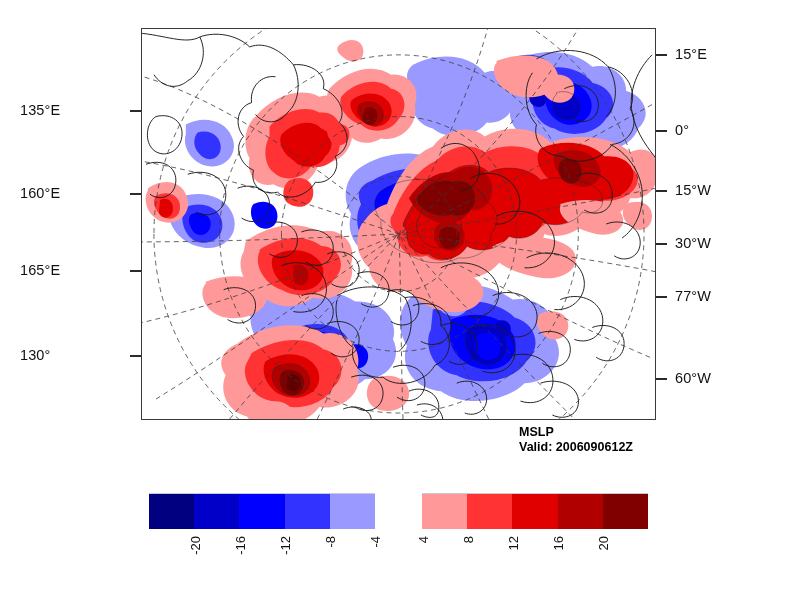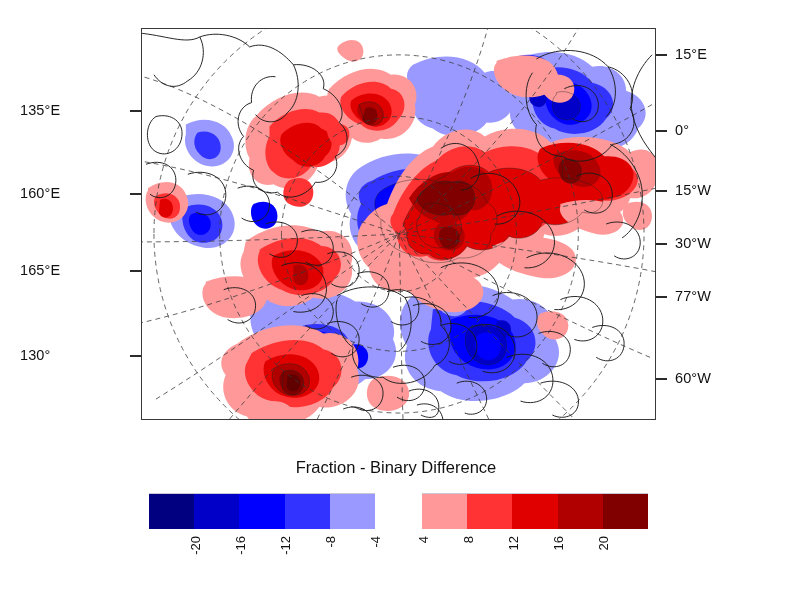--- a/index.html
+++ b/index.html
@@ -343,22 +343,25 @@
     <div class="tick right" style="top:378px"></div>
 
     <div class="axlabel right" style="left:675px;top:54px">15°E</div>
     <div class="axlabel right" style="left:675px;top:130px">0°</div>
     <div class="axlabel right" style="left:675px;top:190px">15°W</div>
     <div class="axlabel right" style="left:675px;top:243px">30°W</div>
     <div class="axlabel right" style="left:675px;top:296px">77°W</div>
     <div class="axlabel right" style="left:675px;top:378px">60°W</div>
   </div>
 
-
-  <div id="chart-title">Fraction - Binary Difference</div>
+  <div id="meta-block">
+    <div>MSLP</div>
+    <div>Valid: 2006090612Z</div>
+  </div>
+
 
   <div id="colorbar">
     <div class="cb-group" id="cb-neg">
       <div class="cb-cell" style="background:#000080"></div>
       <div class="cb-cell" style="background:#0000c8"></div>
       <div class="cb-cell" style="background:#0000ff"></div>
       <div class="cb-cell" style="background:#3333ff"></div>
       <div class="cb-cell" style="background:#9999ff"></div>
     </div>
     <div class="cb-group" id="cb-pos">

